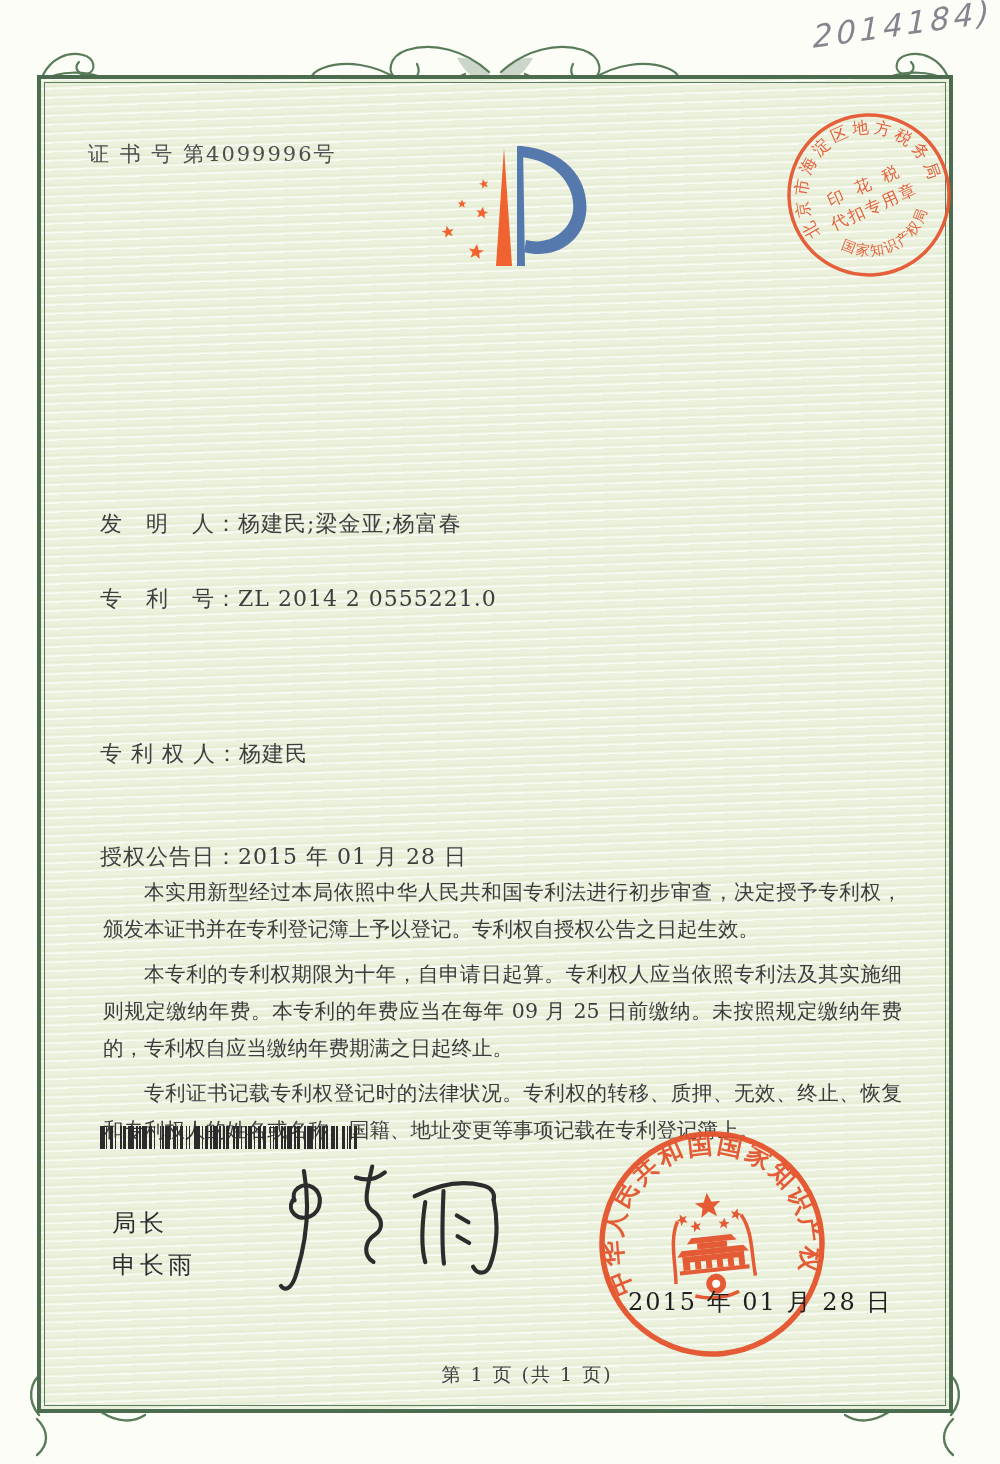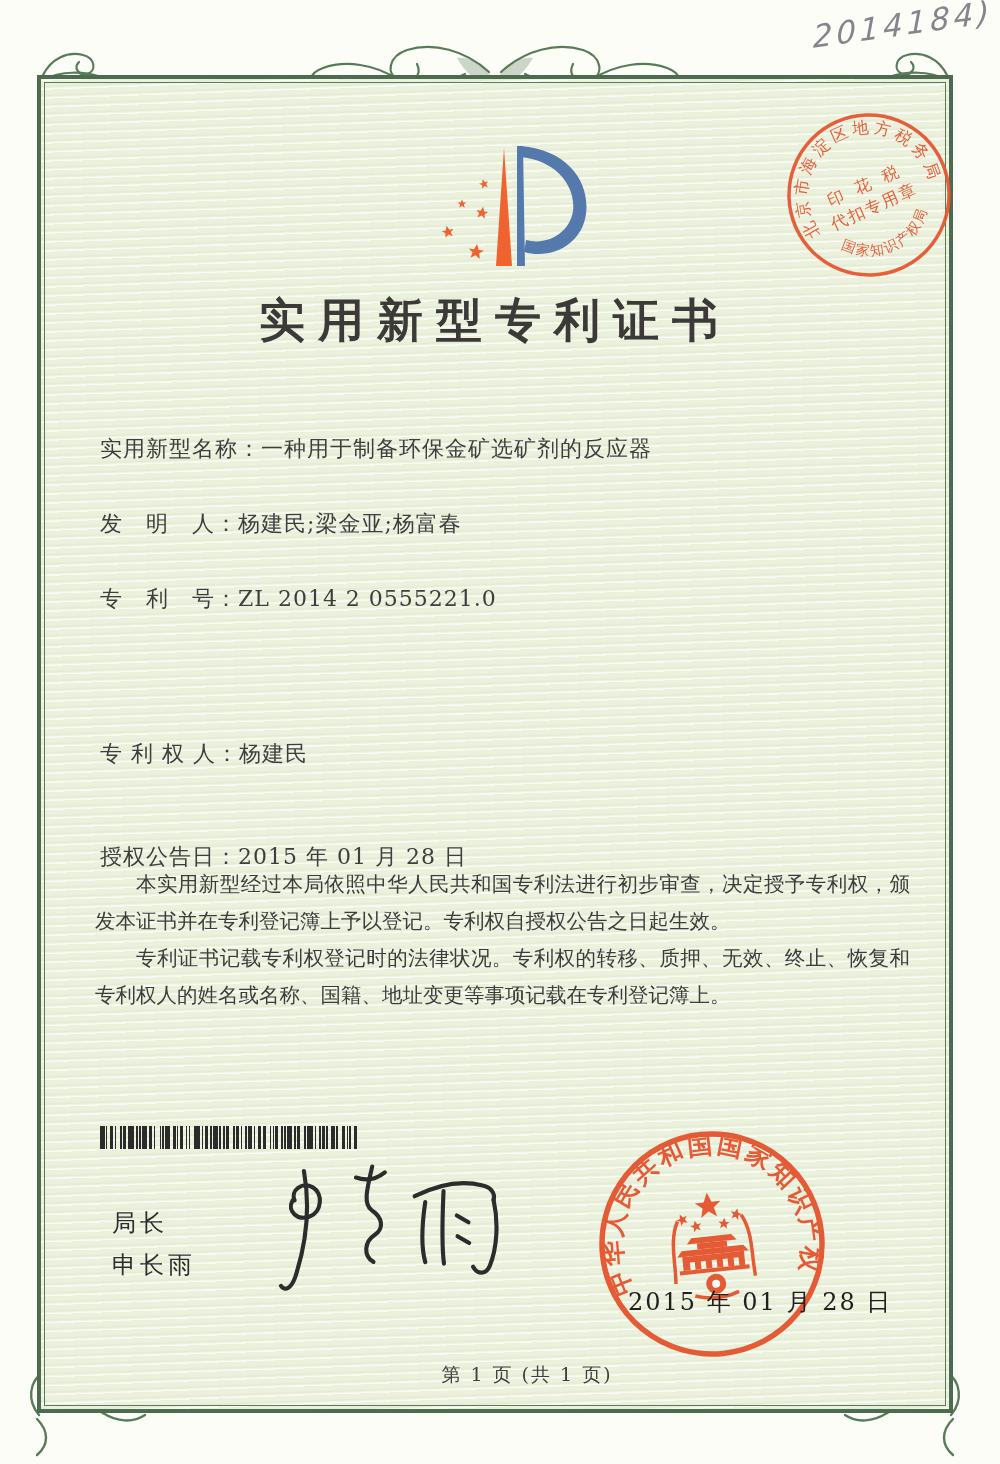--- a/index.html
+++ b/index.html
@@ -31,21 +31,21 @@
   .title{
     position:absolute; left:37px; width:916px; top:290px; text-align:center;
     font-size:46px; font-weight:700; letter-spacing:13px; color:#3b3a38;
   }
   .field{position:absolute; left:100px; font-size:22px; color:#3e3e3e; letter-spacing:1px; white-space:nowrap;}
   .f1{top:434px;} .f2{top:509px;} .f3{top:584px;} .f4{top:659px;} .f5{top:739px;} .f6{top:842px;}
   .body-text{
     position:absolute; left:95px; top:866px; width:815px;
     font-size:20.5px; line-height:37px; color:#3c3c3c; text-align:justify;
   }
-  .body-text p{margin:0; text-indent:2em;}
+  .body-text p{margin:8px; text-indent:2em;}
   .barcode{position:absolute; left:100px; top:1126px; width:274px; height:23px; overflow:hidden; white-space:nowrap; font-size:0;}
   .barcode i{display:inline-block; height:23px; background:#2b2b2b; vertical-align:top;}
   .director{position:absolute; left:112px; top:1202px; font-size:24px; color:#2d2d2d; line-height:42px; letter-spacing:4px;font-family:Liberation Serif, serif;}
   .signature{position:absolute; left:252px; top:1162px; width:270px; height:145px; transform:rotate(-2deg);}
   .office-seal{position:absolute; left:592px; top:1124px; width:240px; height:240px; transform:rotate(-6deg); opacity:.95;}
   .seal-date{position:absolute; left:628px; top:1286px; font-size:24px; color:#1f1f1f; letter-spacing:2px; white-space:nowrap;}
   .footer{position:absolute; left:37px; width:980px; top:1362px; text-align:center; font-size:19px; letter-spacing:2px; color:#3f3f3f;}
   .ornaments{position:absolute; left:0; top:0; width:1000px; height:1464px; pointer-events:none;}
   svg text{font-family:"DejaVu Serif","Liberation Serif",serif;}
 </style>
@@ -86,20 +86,21 @@
     <use href="#cornerBig" transform="translate(41,1411)"></use>
     <use href="#cornerBig" transform="translate(949,1411) scale(-1,1)"></use>
   </svg>
 
   <div class="cert-area">
     <div class="cert-inner"></div>
   </div>
 
   <div class="handwritten-note">2014184)</div>
 
+  <div class="cert-no">证 书 号 第4099996号</div>
 
   <svg class="logo" viewBox="0 0 190 160" xmlns="http://www.w3.org/2000/svg">
     <defs>
       <path id="lstar" d="M0,-10 L2.94,-3.09 L9.51,-3.09 L4.2,1.18 L5.88,8.09 L0,4 L-5.88,8.09 L-4.2,1.18 L-9.51,-3.09 L-2.94,-3.09 Z"></path>
     </defs>
     <g fill="#f06330">
       <use href="#lstar" transform="translate(66,50) scale(.5) rotate(-15)"></use>
       <use href="#lstar" transform="translate(44,70) scale(.45)"></use>
       <use href="#lstar" transform="translate(64,79) scale(.64) rotate(10)"></use>
       <use href="#lstar" transform="translate(30,98) scale(.64) rotate(-12)"></use>
@@ -119,30 +120,29 @@
     <text font-size="16.5" fill="#e4532d" letter-spacing="4">
       <textPath href="#taxArcTop">北京市海淀区地方税务局</textPath>
     </text>
     <text x="89" y="84" font-size="16.5" fill="#e4532d" text-anchor="middle" letter-spacing="4">印 花 税</text>
     <text x="89" y="107" font-size="16.5" fill="#e4532d" text-anchor="middle" letter-spacing="2">代扣专用章</text>
     <text font-size="14" fill="#e4532d" letter-spacing="1.5">
       <textPath href="#taxArcBot">国家知识产权局</textPath>
     </text>
   </svg>
 
-  <div class="title">实用新型专利证书</div>
 
-  <div class="field f1"><span>实用新型名称：</span><span>一种用于制备环保金矿选矿剂的反应器</span></div>
   <div class="field f2"><span>发　明　人：</span><span>杨建民;梁金亚;杨富春</span></div>
   <div class="field f3"><span>专　利　号：</span><span>ZL 2014 2 0555221.0</span></div>
   <div class="field f5"><span>专 利 权 人：</span><span>杨建民</span></div>
   <div class="field f6"><span>授权公告日：</span><span>2015 年 01 月 28 日</span></div>
 
   <div class="body-text">
     <p>本实用新型经过本局依照中华人民共和国专利法进行初步审查，决定授予专利权，颁发本证书并在专利登记簿上予以登记。专利权自授权公告之日起生效。</p>
+    <p>本专利的专利权期限为十年，自申请日起算。专利权人应当依照专利法及其实施细则规定缴纳年费。本专利的年费应当在每年 09 月 25 日前缴纳。未按照规定缴纳年费的，专利权自应当缴纳年费期满之日起终止。</p>
     <p>专利证书记载专利权登记时的法律状况。专利权的转移、质押、无效、终止、恢复和专利权人的姓名或名称、国籍、地址变更等事项记载在专利登记簿上。</p>
   </div>
 
   <div class="barcode"><i style="width:4.5px;margin-right:1.4px"></i><i style="width:1.5px;margin-right:2.8px"></i><i style="width:3px;margin-right:1.4px"></i><i style="width:1.5px;margin-right:4.199999999999999px"></i><i style="width:1.5px;margin-right:1.4px"></i><i style="width:3px;margin-right:1.4px"></i><i style="width:6px;margin-right:2.8px"></i><i style="width:1.5px;margin-right:1.4px"></i><i style="width:1.5px;margin-right:1.4px"></i><i style="width:4.5px;margin-right:2.8px"></i><i style="width:3px;margin-right:1.4px"></i><i style="width:1.5px;margin-right:4.199999999999999px"></i><i style="width:1.5px;margin-right:1.4px"></i><i style="width:1.5px;margin-right:1.4px"></i><i style="width:4.5px;margin-right:2.8px"></i><i style="width:3px;margin-right:1.4px"></i><i style="width:1.5px;margin-right:1.4px"></i><i style="width:3px;margin-right:2.8px"></i><i style="width:1.5px;margin-right:1.4px"></i><i style="width:1.5px;margin-right:4.199999999999999px"></i><i style="width:6px;margin-right:1.4px"></i><i style="width:1.5px;margin-right:1.4px"></i><i style="width:3px;margin-right:2.8px"></i><i style="width:1.5px;margin-right:1.4px"></i><i style="width:4.5px;margin-right:1.4px"></i><i style="width:1.5px;margin-right:2.8px"></i><i style="width:1.5px;margin-right:1.4px"></i><i style="width:3px;margin-right:4.199999999999999px"></i><i style="width:1.5px;margin-right:1.4px"></i><i style="width:3px;margin-right:1.4px"></i><i style="width:1.5px;margin-right:2.8px"></i><i style="width:1.5px;margin-right:1.4px"></i><i style="width:4.5px;margin-right:1.4px"></i><i style="width:1.5px;margin-right:2.8px"></i><i style="width:3px;margin-right:1.4px"></i><i style="width:3px;margin-right:4.199999999999999px"></i><i style="width:1.5px;margin-right:1.4px"></i><i style="width:1.5px;margin-right:1.4px"></i><i style="width:3px;margin-right:2.8px"></i><i style="width:1.5px;margin-right:1.4px"></i><i style="width:1.5px;margin-right:1.4px"></i><i style="width:4.5px;margin-right:2.8px"></i><i style="width:1.5px;margin-right:1.4px"></i><i style="width:3px;margin-right:4.199999999999999px"></i><i style="width:1.5px;margin-right:1.4px"></i><i style="width:6px;margin-right:1.4px"></i><i style="width:1.5px;margin-right:2.8px"></i><i style="width:1.5px;margin-right:1.4px"></i><i style="width:3px;margin-right:1.4px"></i><i style="width:1.5px;margin-right:2.8px"></i><i style="width:4.5px;margin-right:1.4px"></i><i style="width:1.5px;margin-right:4.199999999999999px"></i><i style="width:3px;margin-right:1.4px"></i><i style="width:1.5px;margin-right:1.4px"></i><i style="width:1.5px;margin-right:2.8px"></i><i style="width:3px;margin-right:1.4px"></i></div>
 
   <div class="director">
     <div>局长</div>
     <div>申长雨</div>
   </div>
 

